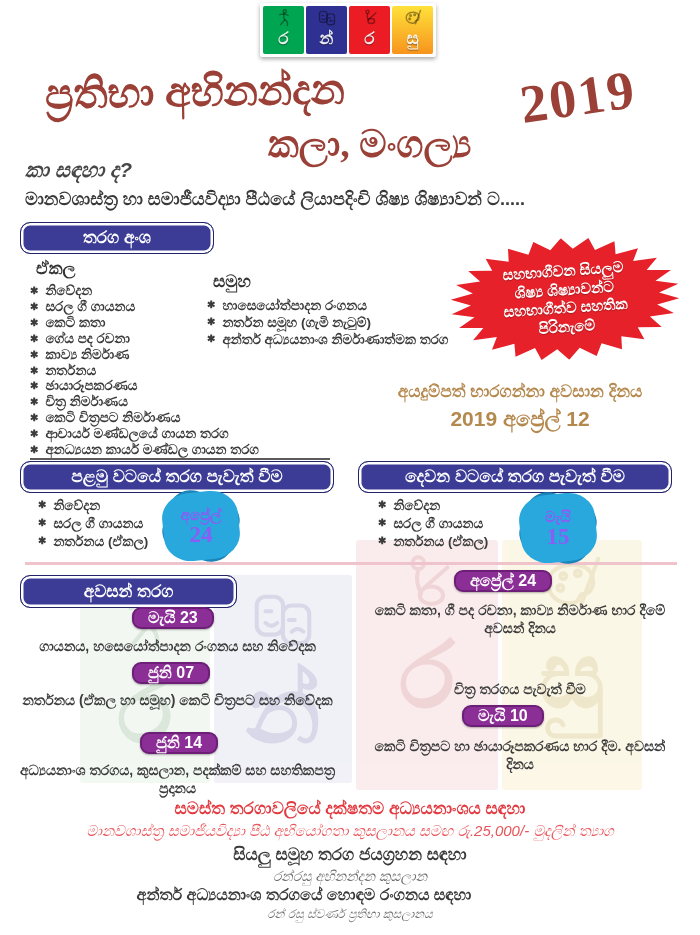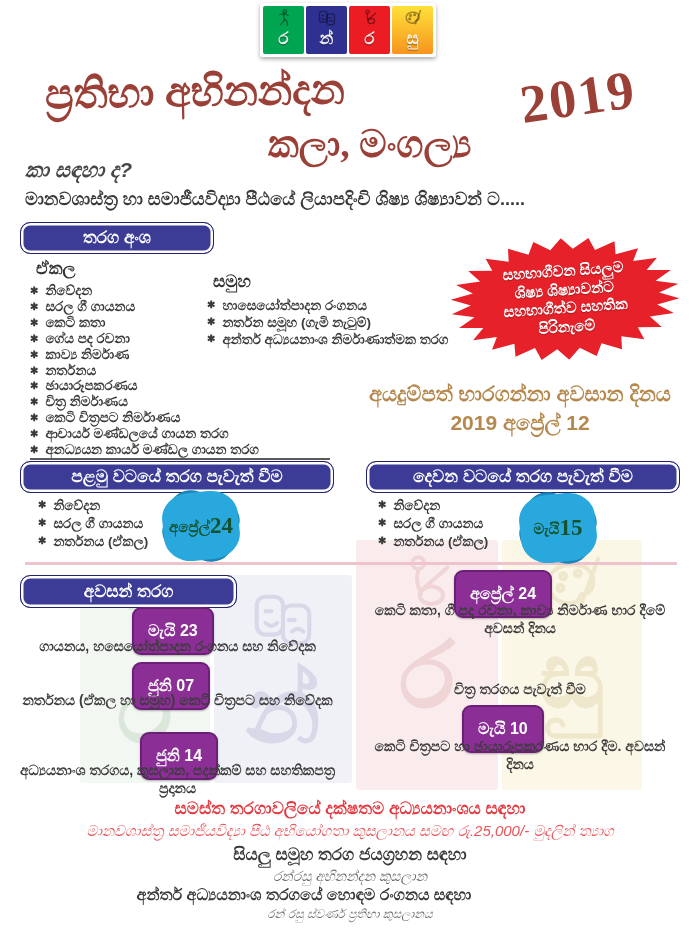--- a/index.html
+++ b/index.html
@@ -38,44 +38,44 @@
   .bul{font-size:10px;margin-right:7px;line-height:15.9px;color:#3b3b3b;}
   .list-heading{font-size:17px;font-weight:bold;color:#333;}
 
   
   .starburst{left:450px;top:238px;width:230px;height:122px;background:#e62129;
              transform:rotate(-4deg);display:flex;align-items:center;justify-content:center;}
   .starburst-text{text-align:center;color:#fff;font-weight:bold;font-size:15px;line-height:18.5px;
                   text-shadow:0 1px 1px rgba(0,0,0,.25);}
 
   .deadline{left:345px;top:382px;width:350px;text-align:center;color:#b5894e;font-weight:bold;}
-  .deadline-1{font-size:21px;white-space:nowrap;}
+  .deadline-1{font-size:17px;white-space:nowrap;}
   .deadline-2{font-size:21px;margin-top:5px;}
 
   .divider-dark{left:30px;top:458px;width:300px;height:2px;background:#5a5a5a;}
   .divider-pink{left:25px;top:562px;width:652px;height:3px;background:#eec3cb;}
 
   
   .blob{width:76px;height:68px;}
   .blob-bg2{position:absolute;inset:2px;background:#1b84b8;border-radius:32%;transform:rotate(18deg);}
   .blob-bg{position:absolute;inset:0;background:#29a8dd;border-radius:36%;transform:rotate(-6deg);}
-  .blob-txt{position:absolute;inset:0;display:flex;align-items:center;
-            justify-content:center;color:#14532d;font-weight:bold;z-index:2;}
+  .blob-txt{position:absolute;inset:0;display:flex;flex-direction:column;align-items:center;
+            justify-content:center;color:#8b5cf6;font-weight:bold;z-index:2;}
   .blob-month{font-size:15px;line-height:17px;}
   .blob-day{font-size:23px;line-height:24px;font-family:"Liberation Serif",serif;}
 
   
   .wm{opacity:.45;border-radius:3px;display:flex;flex-direction:column;align-items:center;z-index:0;}
   .wm-icon{width:70px;height:70px;margin-top:10px;}
   .wm-icon *{fill:none;stroke:currentColor;stroke-width:1.4;stroke-linecap:round;stroke-linejoin:round;}
   .wm-letter{font-size:92px;font-weight:bold;line-height:110px;}
 
   
   .pbadge{background:#8b2e96;border:2px solid #6d1f78;border-radius:9px;color:#fff;font-weight:bold;
-          font-size:16px;padding:13px 14px;white-space:nowrap;text-align:center;z-index:2;
+          font-size:16px;padding:0 14px;white-space:nowrap;text-align:center;z-index:2;
           box-shadow:0 1px 2px rgba(0,0,0,.3);}
   .fdesc{text-align:center;font-size:14px;line-height:17.5px;color:#3c3c3c;font-weight:bold;z-index:2;}
 
   
   .award-red-title{left:0;top:799px;width:700px;text-align:center;font-size:17px;font-weight:bold;color:#e23a40;}
   .award-red-prize{left:0;top:822px;width:700px;text-align:center;font-size:15px;font-style:italic;color:#e8555a;}
   .award-title2{left:0;top:845px;width:700px;text-align:center;font-size:17px;font-weight:bold;color:#3a3a3a;}
   .award-prize2{left:0;top:868px;width:700px;text-align:center;font-size:14px;font-style:italic;color:#6a6a6a;}
   .award-title3{left:6px;top:886px;width:596px;text-align:center;font-size:16px;font-weight:bold;color:#3a3a3a;}
   .award-prize3{left:0;top:907px;width:700px;text-align:center;font-size:12px;font-style:italic;color:#6a6a6a;}
@@ -274,21 +274,21 @@
   </div>
   <div class="abs blob" style="left:163px;top:492px;">
     <div class="blob-bg2"></div>
     <div class="blob-bg"></div>
     <div class="blob-txt">
       <span class="blob-month">අප්‍රේල්</span>
       <span class="blob-day">24</span>
     </div>
   </div>
 
-  <div class="abs blue-header" style="left:366px;top:461px;width:312px;height:30px;font-size:17px;">දෙවන වටයේ තරග පැවැත් වීම</div>
+  <div class="abs blue-header" style="left:358px;top:461px;width:312px;height:30px;font-size:17px;">දෙවන වටයේ තරග පැවැත් වීම</div>
   <div class="abs list" style="left:378px;top:497px;">
     <div class="li" style="line-height:18px;">
         <span class="bul">✱</span>
         <span>නිවේදන</span>
       </div>
     <div class="li" style="line-height:18px;">
         <span class="bul">✱</span>
         <span>සරල ගී ගායනය</span>
       </div>
     <div class="li" style="line-height:18px;">

